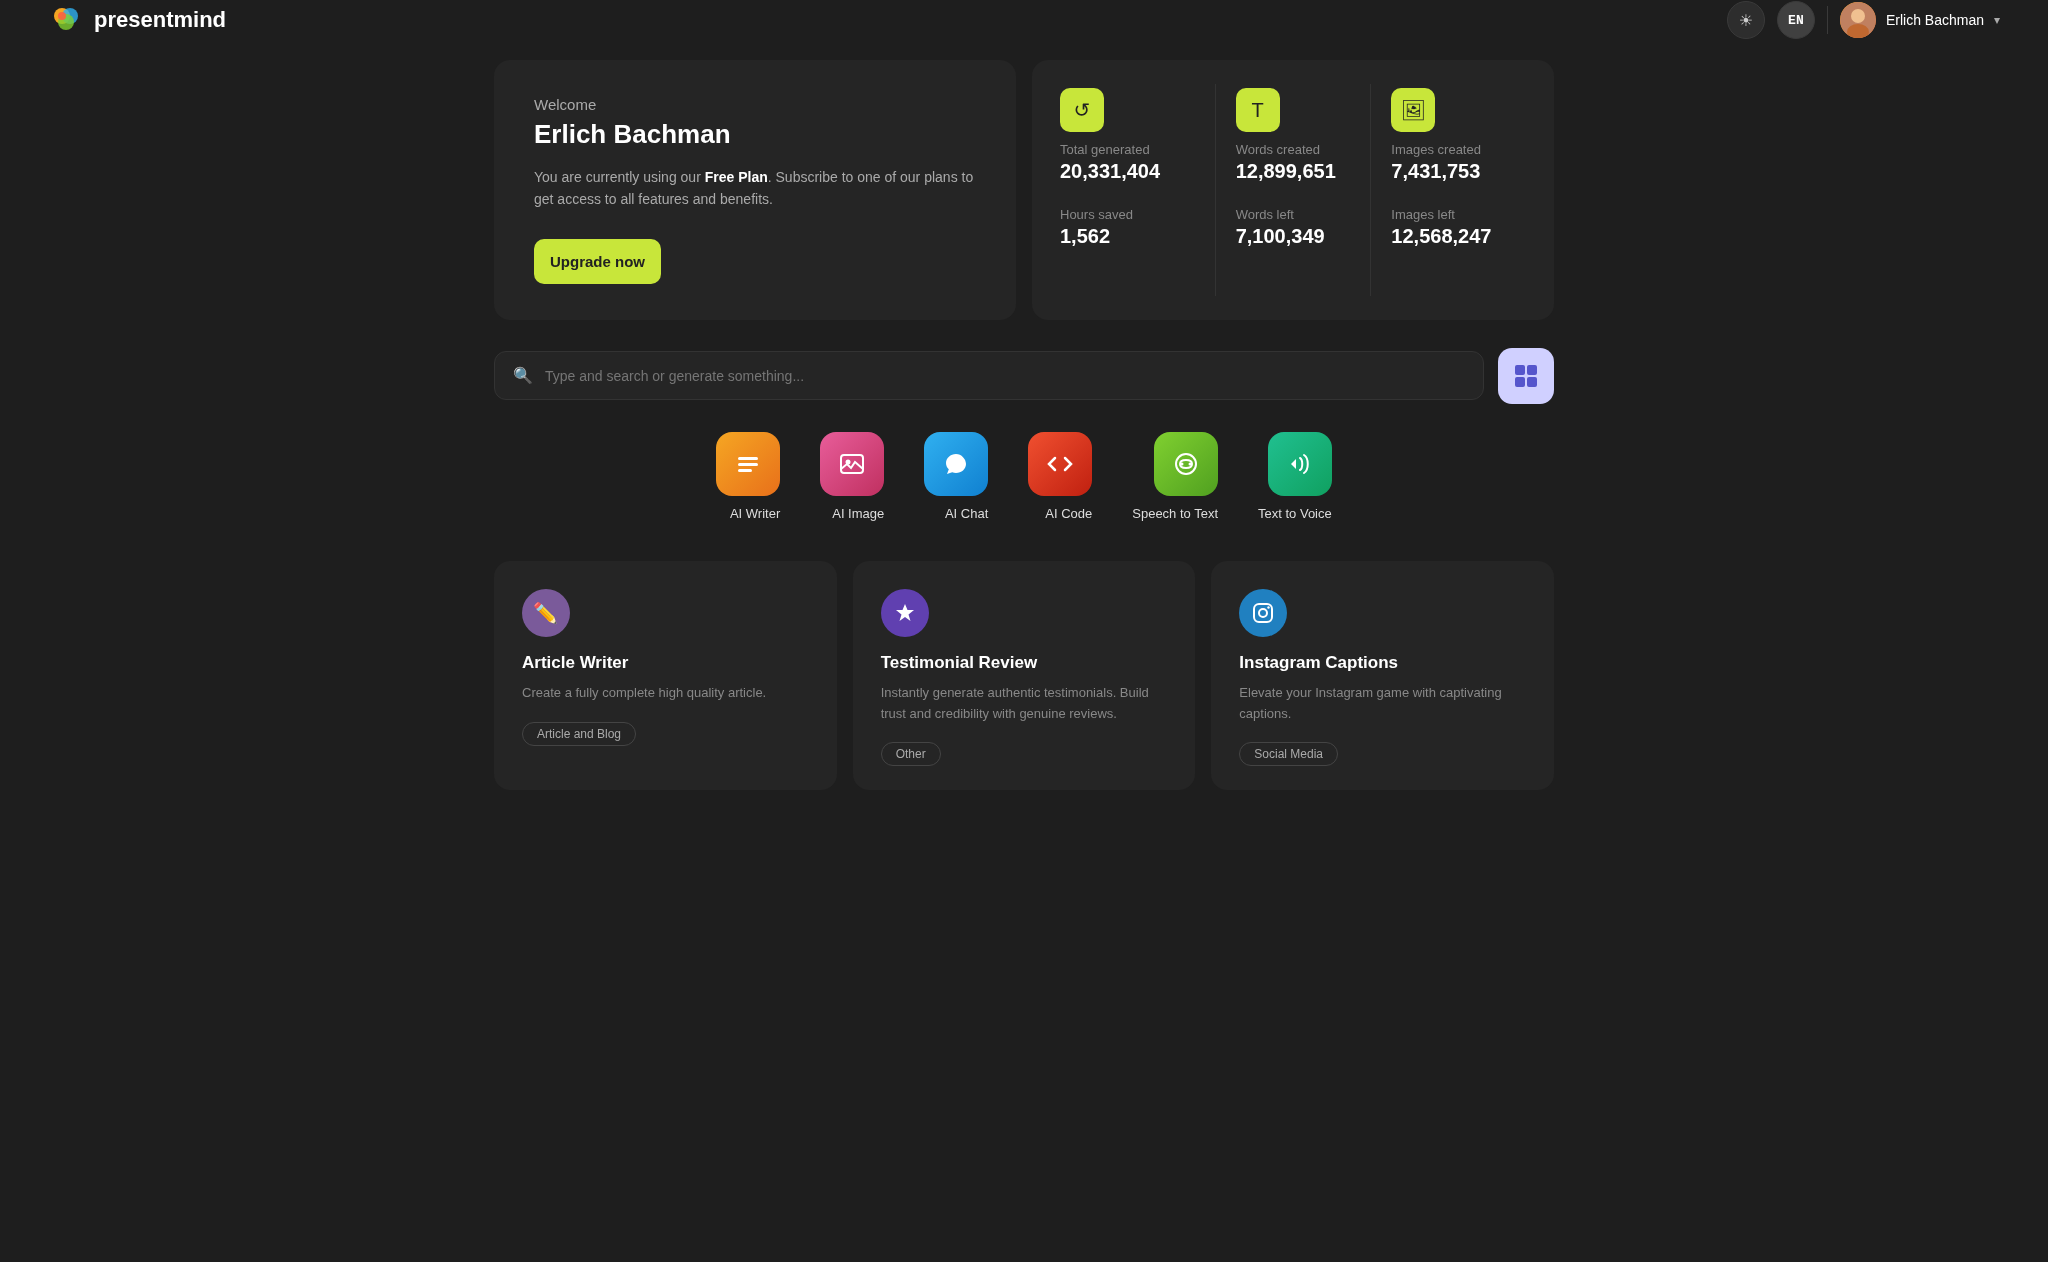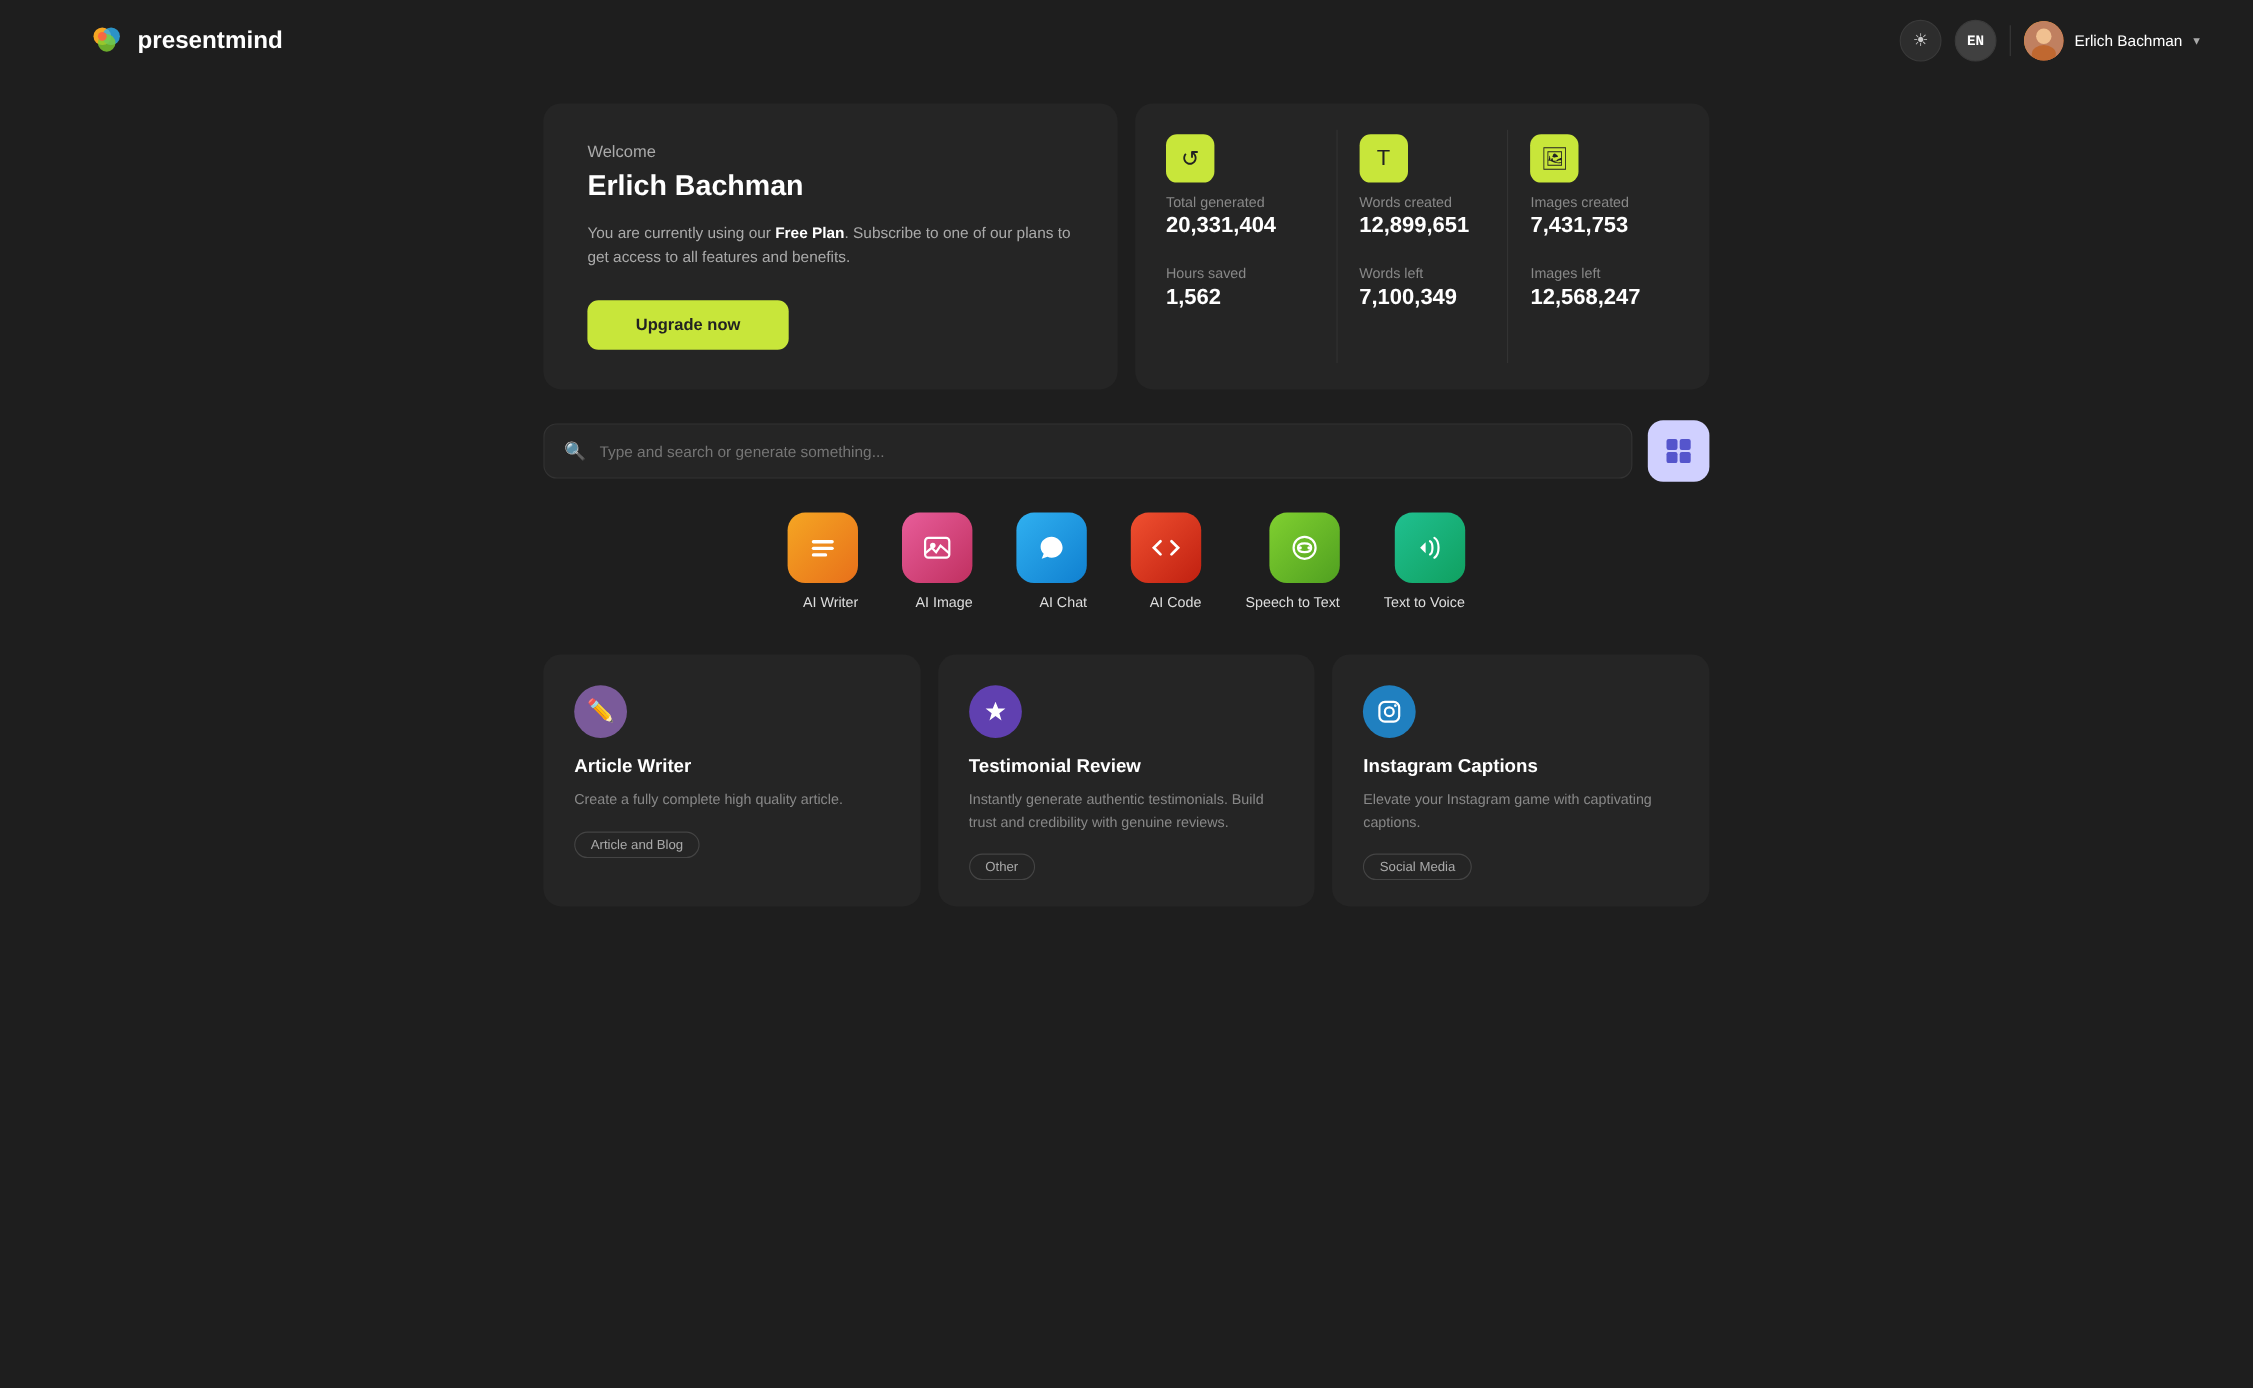--- a/index.html
+++ b/index.html
@@ -7,23 +7,22 @@
       background: #1e1e1e;
       color: #fff;
       font-family: -apple-system, BlinkMacSystemFont, 'Segoe UI', sans-serif;
       min-height: 100vh;
     }
     
     .header {
       display: flex;
       align-items: center;
       justify-content: space-between;
-      padding: 18px 48px;
+      padding: 1px 48px;
       background: #1e1e1e;
-      margin-left: 31px;
     }
     .logo-area {
       display: flex;
       align-items: center;
       gap: 10px;
     }
     .logo-icon {
       width: 36px;
       height: 36px;
     }
@@ -132,21 +131,21 @@
       margin-bottom: 28px;
     }
     .welcome-desc strong {
       color: #fff;
     }
     .upgrade-btn {
       background: #c8e63a;
       color: #222;
       border: none;
       border-radius: 10px;
-      padding: 14px 44px;
+      padding: 14px 16px;
       font-size: 15px;
       font-weight: 700;
       cursor: pointer;
       display: inline-block;
     }
 
     .stats-card {
       background: #252525;
       border-radius: 16px;
       padding: 24px 28px;

